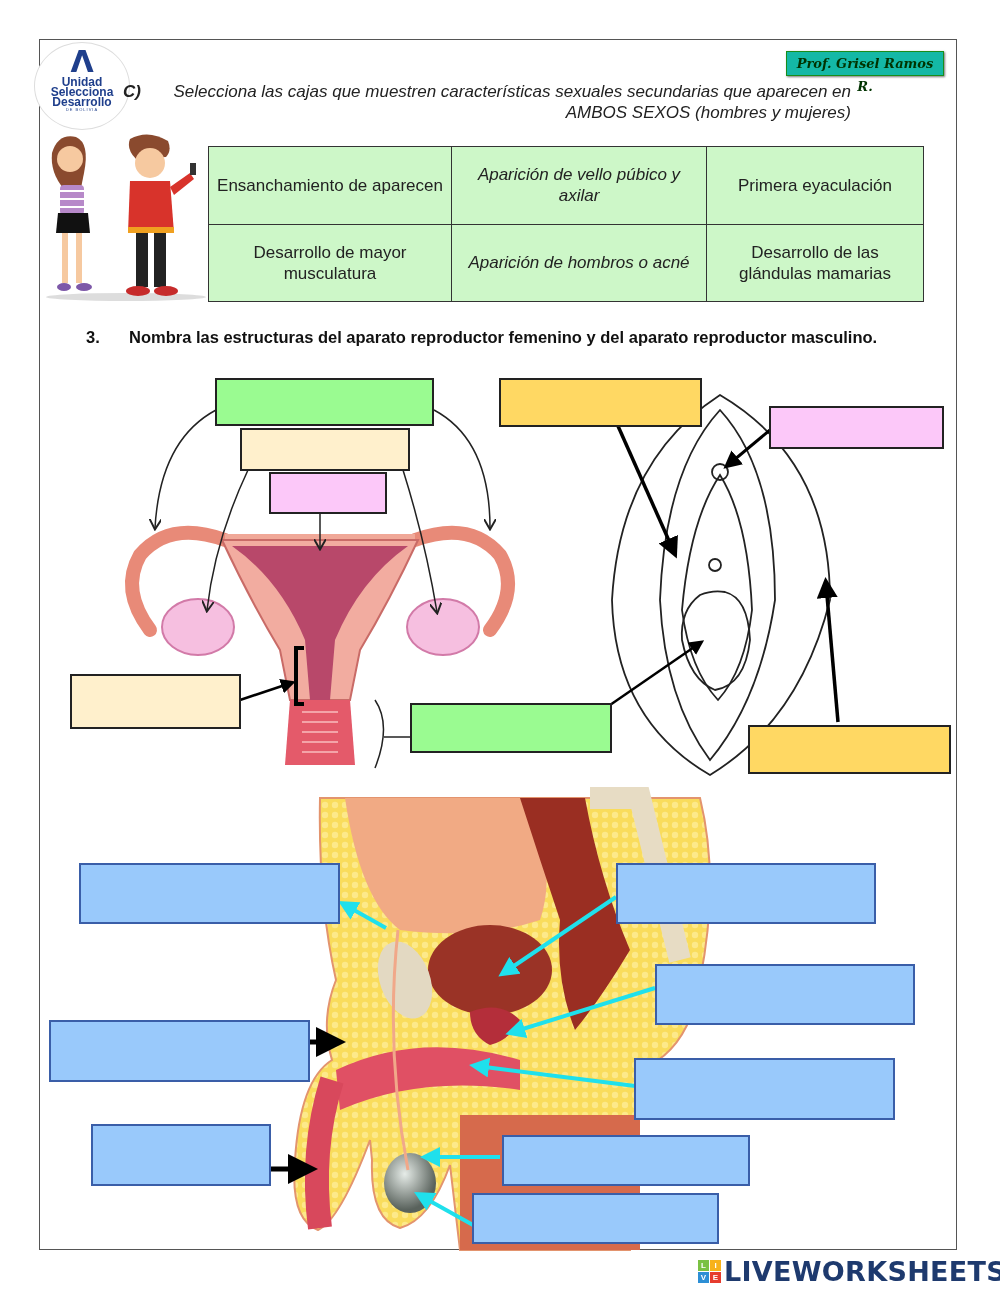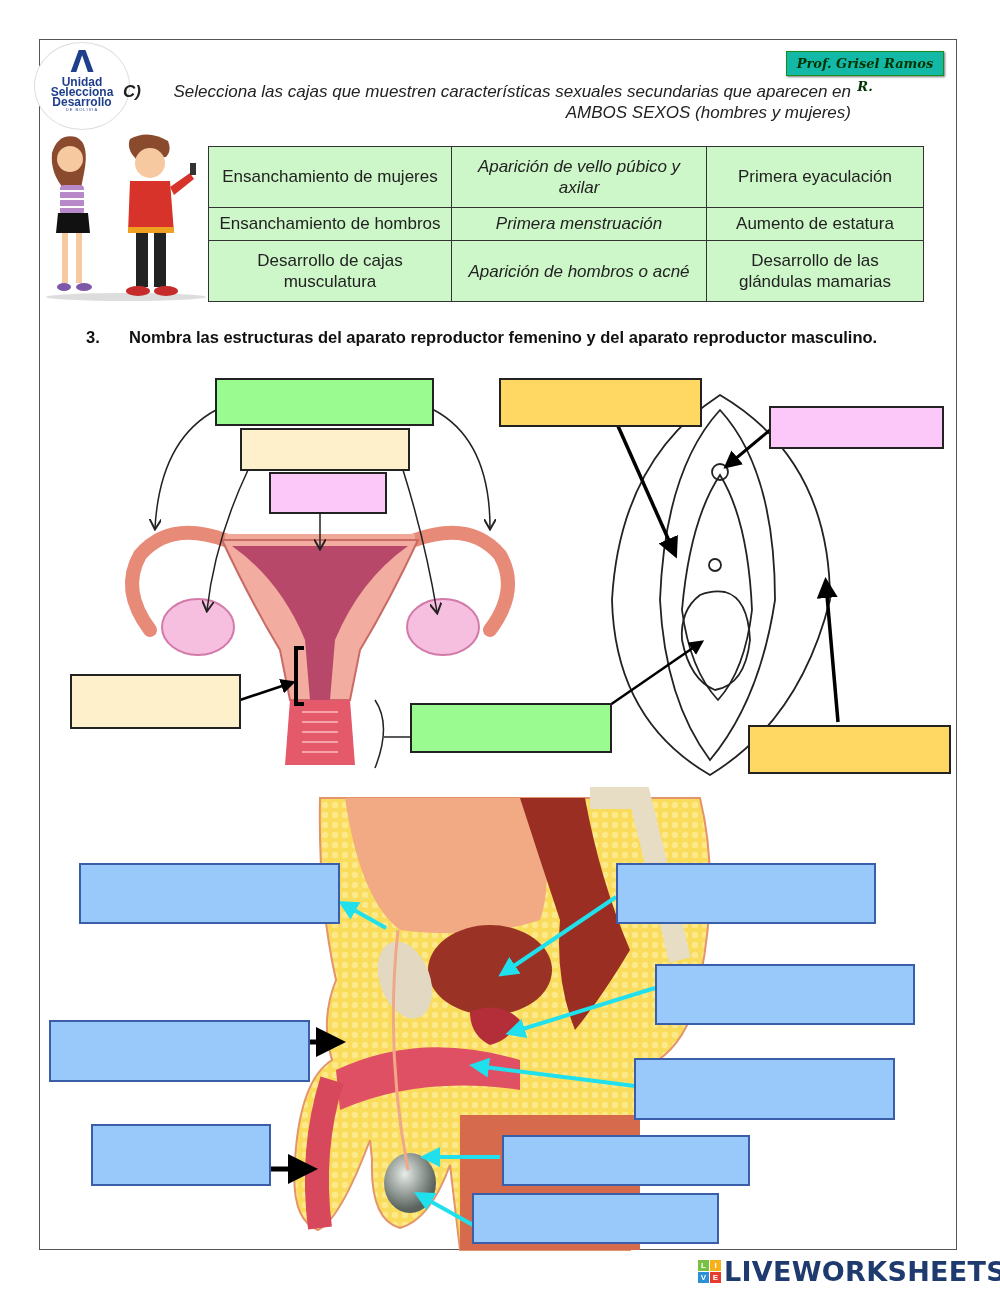--- a/index.html
+++ b/index.html
@@ -76,31 +76,26 @@
     <rect x="92" y="100" width="12" height="54" fill="#222"></rect>
     <rect x="110" y="100" width="12" height="54" fill="#222"></rect>
     <ellipse cx="94" cy="158" rx="12" ry="5" fill="#c62b2b"></ellipse>
     <ellipse cx="122" cy="158" rx="12" ry="5" fill="#c62b2b"></ellipse>
   </g>
 </svg>
 
 <table class="char-table">
   <tbody>
       <tr>
-    <td class="c1">Ensanchamiento de mujeres</td>
+    <td class="c1">Ensanchamiento de aparecen</td>
     <td class="c2">Aparición de vello púbico y axilar</td>
     <td>Primera eyaculación</td>
   </tr>
   <tr>
-    <td class="c1">Ensanchamiento de hombros</td>
-    <td class="c2">Primera menstruación</td>
-    <td>Aumento de estatura</td>
-  </tr>
-  <tr>
-    <td class="c1">Desarrollo de cajas musculatura</td>
+    <td class="c1">Desarrollo de mayor musculatura</td>
     <td class="c2">Aparición de hombros o acné</td>
     <td>Desarrollo de las glándulas mamarias</td>
   </tr>
 </tbody>
   </table>
 
 <div class="q3">
   <span class="num">3.</span>
   <span class="text">Nombra las estructuras del aparato reproductor femenino y del aparato reproductor masculino.</span>
 </div>

